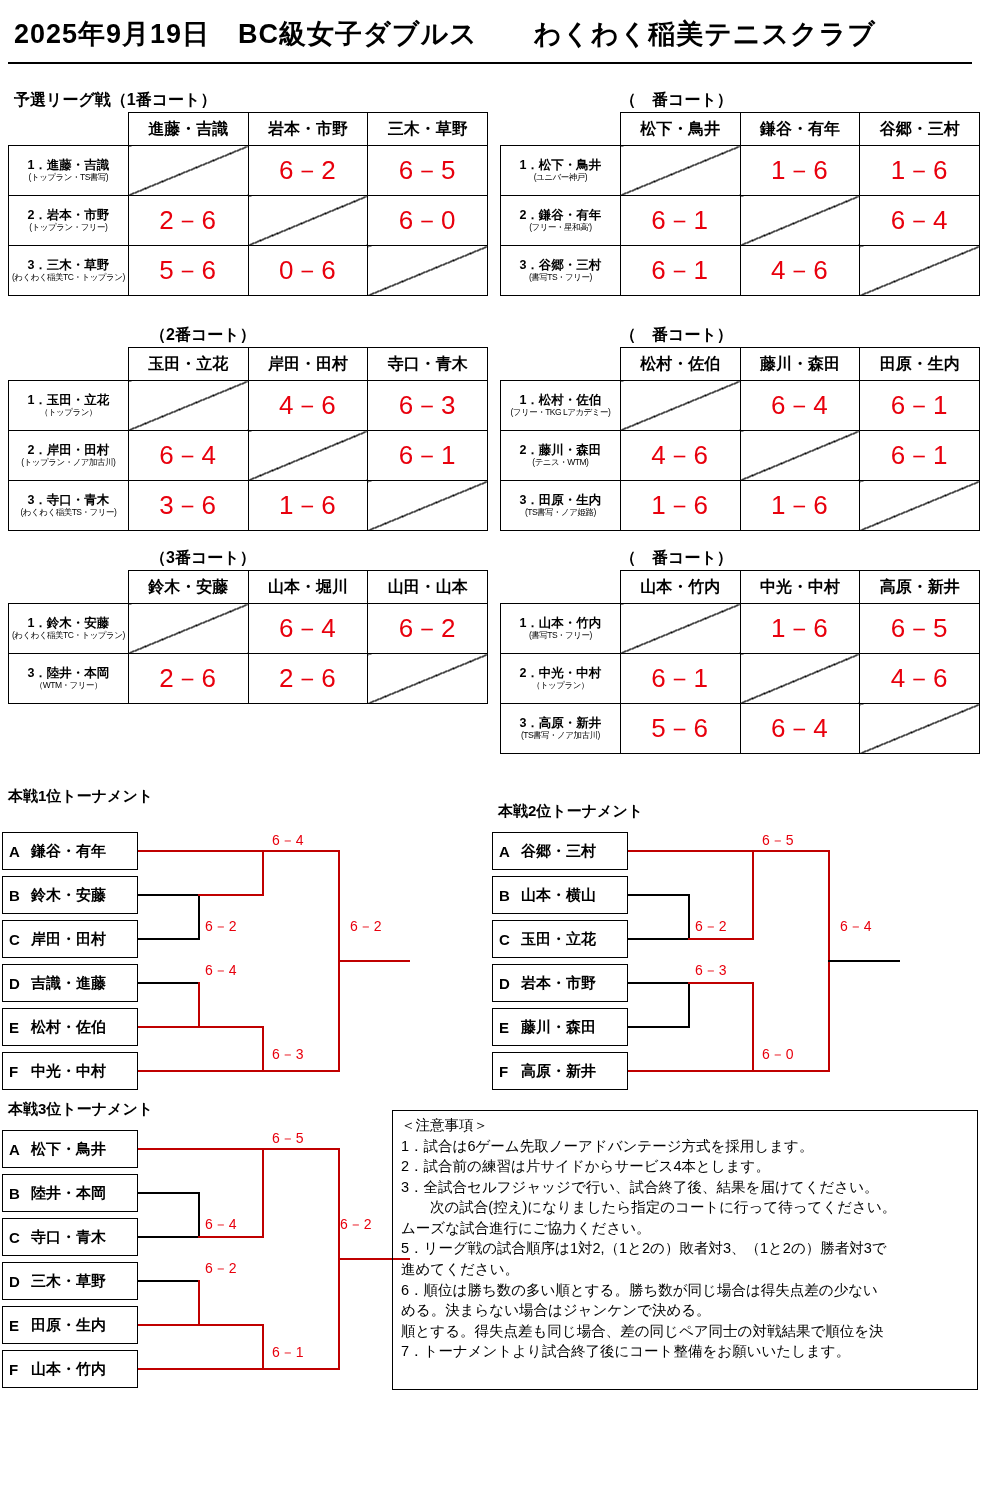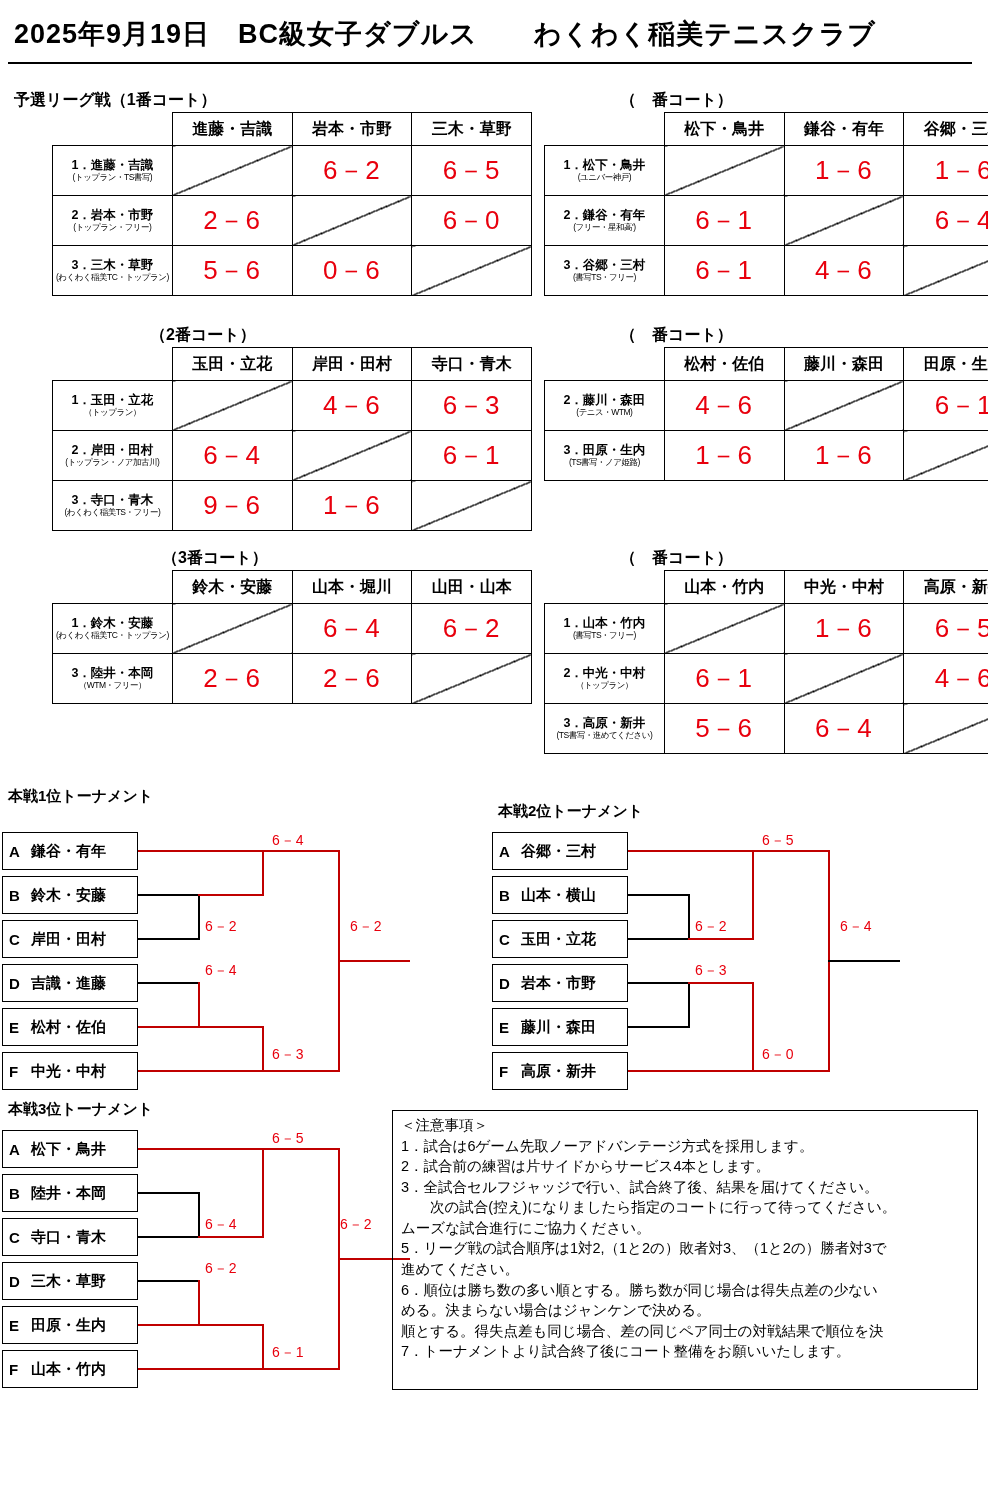--- a/index.html
+++ b/index.html
@@ -19,21 +19,21 @@
   }
   .title-rule{
     position:absolute;left:8px;top:62px;width:964px;height:2px;background:#000;
   }
 
   
   .league-label{
     position:absolute;font-size:16px;font-weight:bold;white-space:nowrap;
   }
   table.league{
-    position:absolute;border-collapse:collapse;table-layout:fixed;margin-left:44px;
+    position:absolute;border-collapse:collapse;table-layout:fixed;
   }
   table.league td{
     border:1px solid #000;
     text-align:center;
     vertical-align:middle;
     padding:0;
   }
   table.league td.corner{border:none;}
   td.hdr{
     height:32px;font-size:16px;font-weight:bold;
@@ -200,58 +200,67 @@
       </td>
       <td class="score">6－4</td>
       <td class="diag"></td>
       <td class="score">6－1</td>
     </tr>
     <tr>
       <td class="namecell">
         <span>3．寺口・青木</span>
         <span class="sub">(わくわく稲美TS・フリー)</span>
       </td>
-      <td class="score">9－6</td>
+      <td class="score">3－6</td>
       <td class="score">1－6</td>
       <td class="diag"></td>
     </tr>
   </tbody>
     </table>
 
   <div class="league-label" style="left:620px;top:325px;">（　番コート）</div>
   <table class="league" style="left:500px;top:347px;width:480px;">
     <tbody>
         <tr>
       <td class="corner"></td>
       <td class="hdr">松村・佐伯</td>
       <td class="hdr">藤川・森田</td>
       <td class="hdr">田原・生内</td>
     </tr>
     <tr>
       <td class="namecell">
+        <span>1．松村・佐伯</span>
+        <span class="sub">(フリー・TKG Lアカデミー)</span>
+      </td>
+      <td class="diag"></td>
+      <td class="score">6－4</td>
+      <td class="score">6－1</td>
+    </tr>
+    <tr>
+      <td class="namecell">
         <span>2．藤川・森田</span>
         <span class="sub">(テニス・WTM)</span>
       </td>
       <td class="score">4－6</td>
       <td class="diag"></td>
       <td class="score">6－1</td>
     </tr>
     <tr>
       <td class="namecell">
         <span>3．田原・生内</span>
         <span class="sub">(TS書写・ノア姫路)</span>
       </td>
       <td class="score">1－6</td>
       <td class="score">1－6</td>
       <td class="diag"></td>
     </tr>
   </tbody>
     </table>
 
-  <div class="league-label" style="left:162px;top:548px;">（3番コート）</div>
+  <div class="league-label" style="left:150px;top:548px;">（3番コート）</div>
   <table class="league" style="left:8px;top:570px;width:480px;">
     <tbody>
         <tr>
       <td class="corner"></td>
       <td class="hdr">鈴木・安藤</td>
       <td class="hdr">山本・堀川</td>
       <td class="hdr">山田・山本</td>
     </tr>
     <tr>
       <td class="namecell">
@@ -297,21 +306,21 @@
         <span>2．中光・中村</span>
         <span class="sub">（トップラン）</span>
       </td>
       <td class="score">6－1</td>
       <td class="diag"></td>
       <td class="score">4－6</td>
     </tr>
     <tr>
       <td class="namecell">
         <span>3．高原・新井</span>
-        <span class="sub">(TS書写・進めてください)</span>
+        <span class="sub">(TS書写・ノア加古川)</span>
       </td>
       <td class="score">5－6</td>
       <td class="score">6－4</td>
       <td class="diag"></td>
     </tr>
   </tbody>
     </table>
 
   <div class="tour-title" style="left:8px;top:787px;">本戦1位トーナメント</div>
   <div class="bracket" style="left:0px;top:820px;width:470px;height:270px;">

